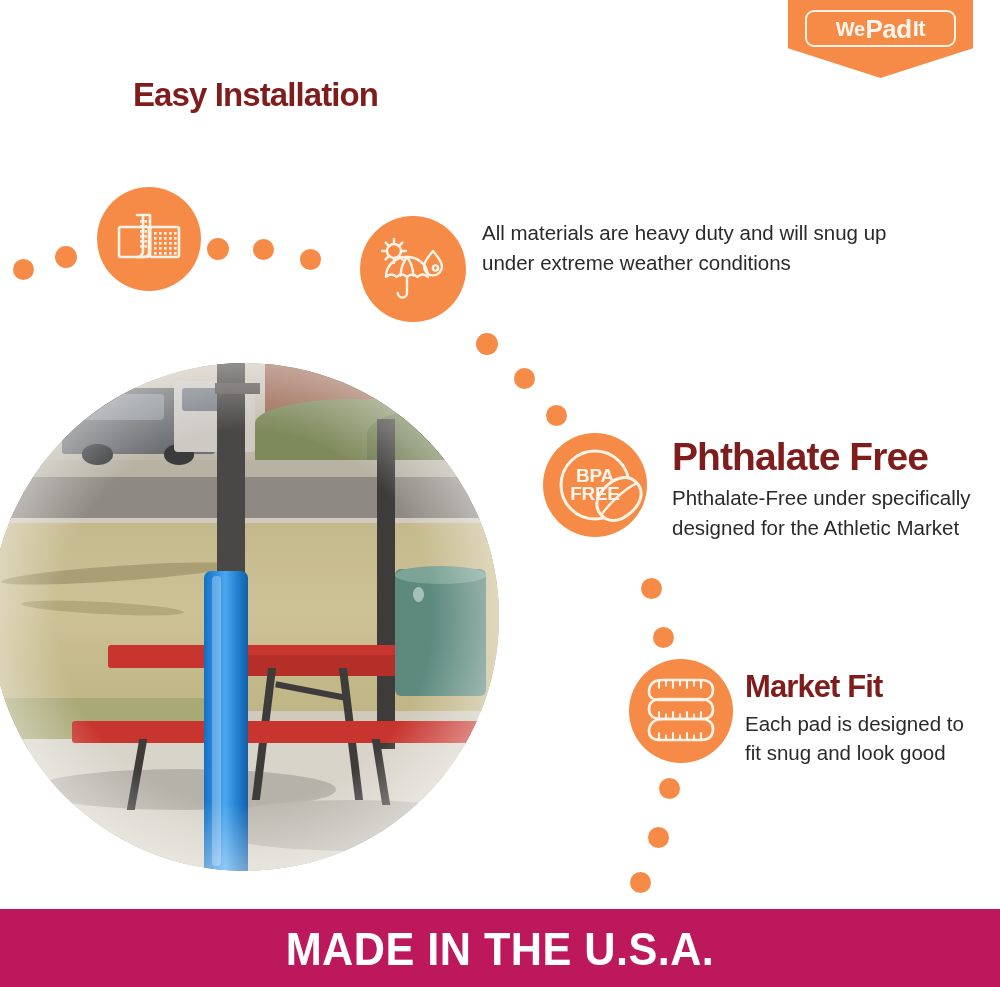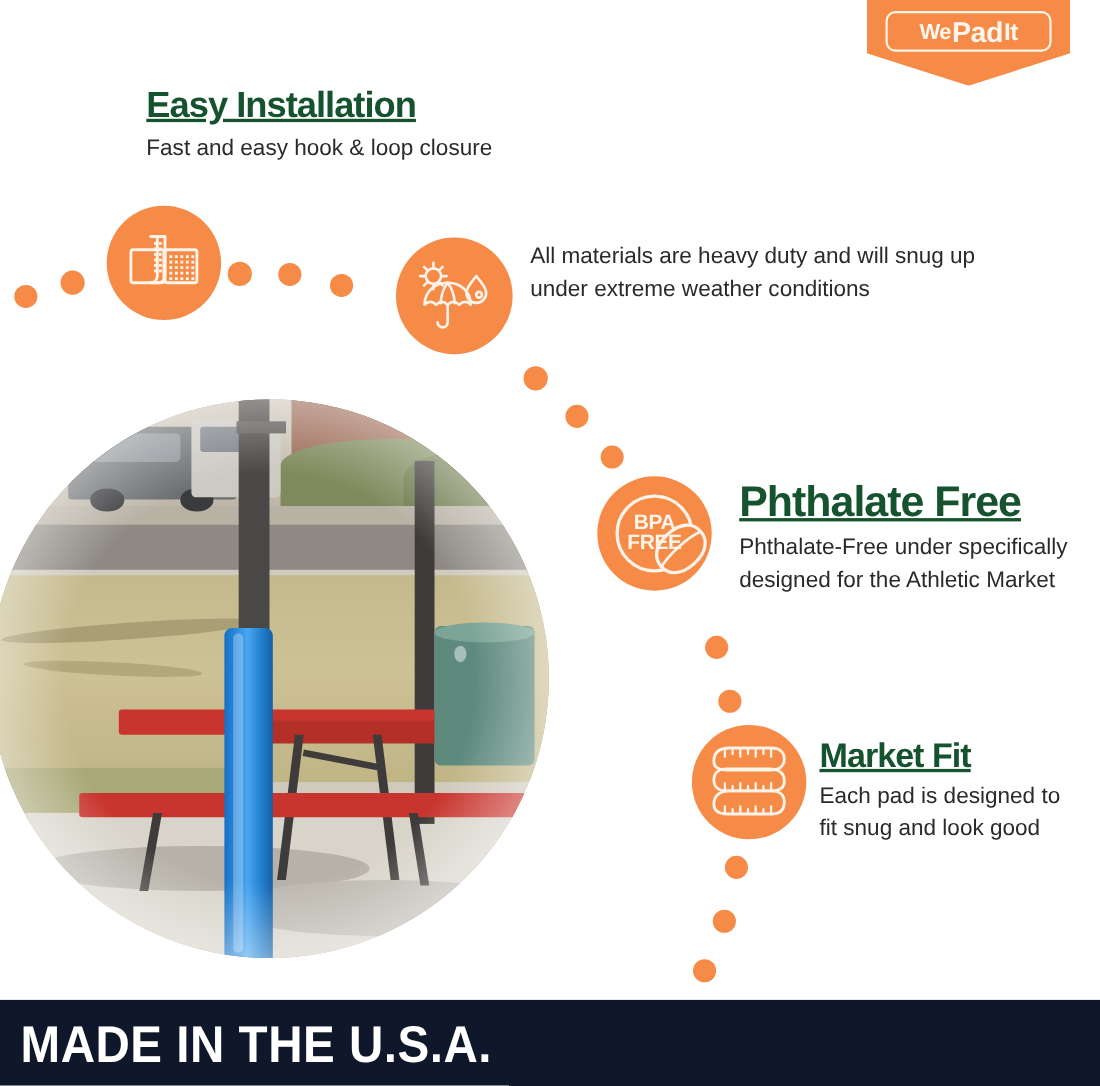--- a/index.html
+++ b/index.html
@@ -48,25 +48,24 @@
     gap: 0px;
   }
   .logo-txt { color: #FDF6EE; line-height: 1; }
   #logo-we  { font-size: 20px; font-weight: 700; letter-spacing: -0.5px; }
   #logo-pad { font-size: 26px; font-weight: 800; letter-spacing: -0.5px; margin: 0 1px; }
   #logo-it  { font-size: 22px; font-weight: 700; letter-spacing: -0.5px; }
 
   
   .feat-title {
     font-weight: 800;
-    color: #14532d;
+    color: #7f1d1d;
     letter-spacing: -0.9px;
     line-height: 1.05;
     white-space: nowrap;
-    text-decoration: underline;
   }
   .feat-desc {
     font-weight: 400;
     color: #2a2a2a;
     font-size: 20.5px;
     line-height: 1.45;
   }
 
   
   #blk-install { position: absolute; left: 133px; top: 78px; width: 430px; }
@@ -209,23 +208,24 @@
     pointer-events: none;
   }
 
   
   #usa-banner {
     position: absolute;
     left: 0;
     bottom: 0;
     width: 1000px;
     height: 78px;
-    background: #0f172a;
+    background: #be185d;
     display: flex;
     align-items: center;
+    justify-content: center;
   }
   #usa-text {
     color: #ffffff;
     font-size: 47px;
     font-weight: 800;
     letter-spacing: 0.5px;
     transform: scaleX(0.92);
     white-space: nowrap;
   }
 </style>
@@ -238,21 +238,20 @@
     <div id="logo-shield"></div>
     <div id="logo-inner">
       <span class="logo-txt" id="logo-we">We</span>
       <span class="logo-txt" id="logo-pad">Pad</span>
       <span class="logo-txt" id="logo-it">It</span>
     </div>
   </div>
 
   <div id="blk-install">
     <div class="feat-title">Easy Installation</div>
-    <div class="feat-desc">Fast and easy hook &amp; loop closure</div>
   </div>
 
   <div id="blk-weather">
     <div class="feat-desc">All materials are heavy duty and will snug up under extreme weather conditions</div>
   </div>
 
   <div id="blk-phthalate">
     <div class="feat-title">Phthalate Free</div>
     <div class="feat-desc">Phthalate-Free under specifically designed for the Athletic Market</div>
   </div>

